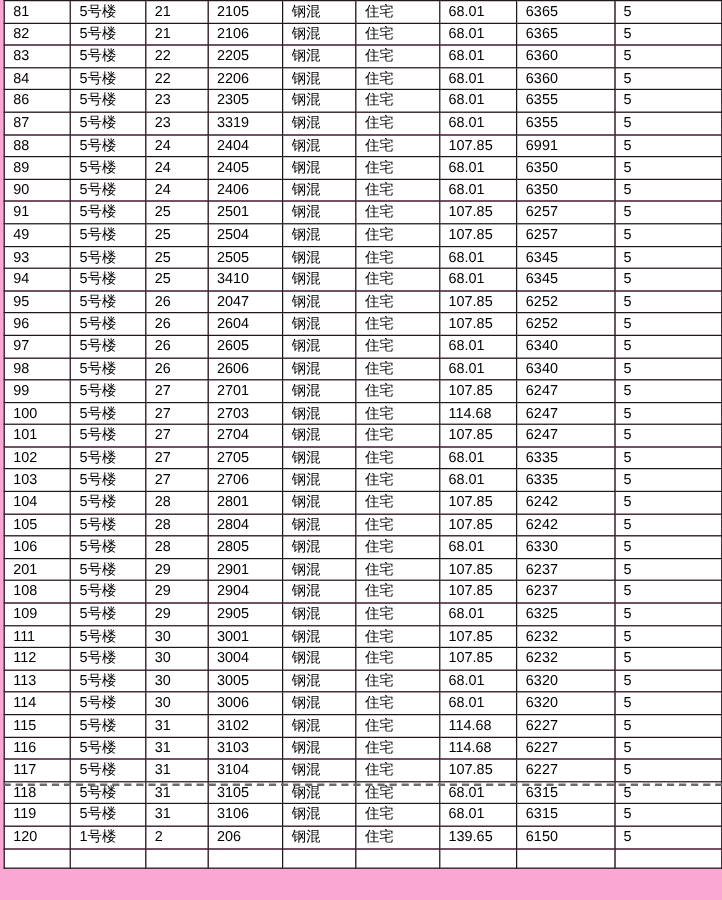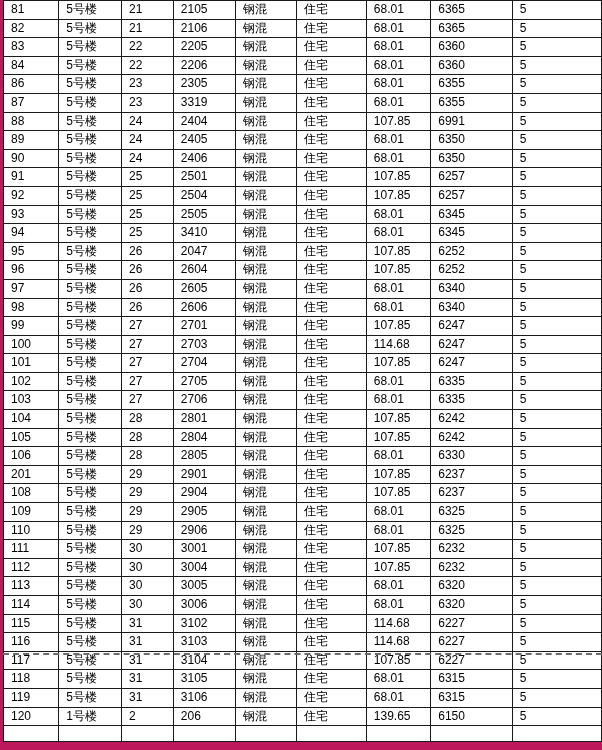--- a/index.html
+++ b/index.html
@@ -4,21 +4,21 @@
 <style>
   html, body {
     margin: 0;
     padding: 0;
   }
   .viewport {
     position: relative;
     width: 602px;
     height: 750px;
     overflow: hidden;
-    background: #be185d;
+    background: #f9a8d4;
     font-family: "Liberation Sans", "DejaVu Sans", sans-serif;
   }
   table.grid {
     position: absolute;
     left: 3px;
     top: -16px;
     border-collapse: collapse;
     table-layout: fixed;
   }
   table.grid td {
@@ -178,21 +178,21 @@
           <td>5号楼</td>
           <td>25</td>
           <td>2501</td>
           <td>钢混</td>
           <td>住宅</td>
           <td>107.85</td>
           <td>6257</td>
           <td>5</td>
         </tr>
         <tr>
-          <td>92</td>
+          <td>49</td>
           <td>5号楼</td>
           <td>25</td>
           <td>2504</td>
           <td>钢混</td>
           <td>住宅</td>
           <td>107.85</td>
           <td>6257</td>
           <td>5</td>
         </tr>
         <tr>
@@ -369,31 +369,20 @@
           <td>住宅</td>
           <td>107.85</td>
           <td>6237</td>
           <td>5</td>
         </tr>
         <tr>
           <td>109</td>
           <td>5号楼</td>
           <td>29</td>
           <td>2905</td>
-          <td>钢混</td>
-          <td>住宅</td>
-          <td>68.01</td>
-          <td>6325</td>
-          <td>5</td>
-        </tr>
-        <tr>
-          <td>110</td>
-          <td>5号楼</td>
-          <td>29</td>
-          <td>2906</td>
           <td>钢混</td>
           <td>住宅</td>
           <td>68.01</td>
           <td>6325</td>
           <td>5</td>
         </tr>
         <tr>
           <td>111</td>
           <td>5号楼</td>
           <td>30</td>

